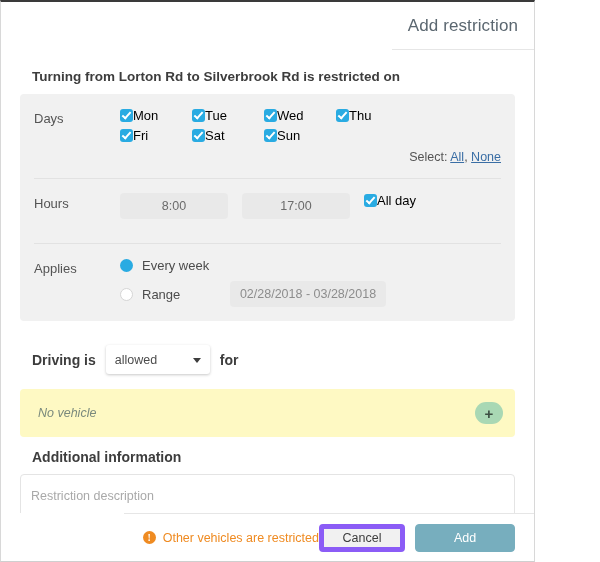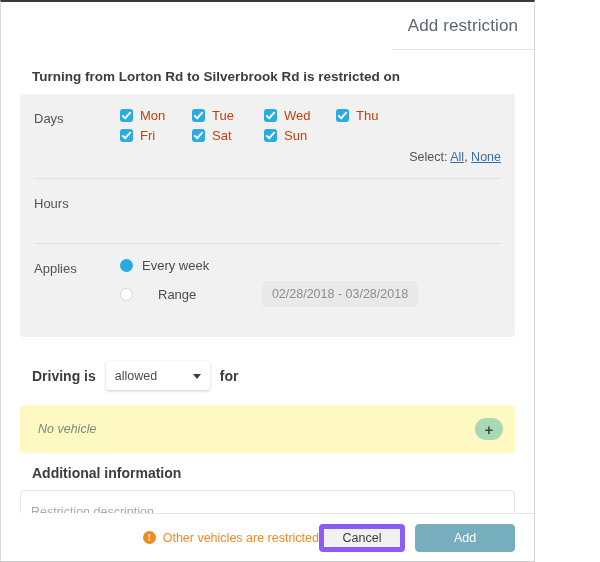--- a/index.html
+++ b/index.html
@@ -107,22 +107,22 @@
     left: 4px;
     top: 1px;
     width: 3px;
     height: 7px;
     border: solid #ffffff;
     border-width: 0 2px 2px 0;
     transform: rotate(42deg);
   }
   .cb-label {
     font-size: 13px;
-    color: #c2410c;
-    margin-left: 7px;
+    color: #000000;
+    margin-left: 0;
     white-space: nowrap;
   }
   .days-grid {
     display: flex;
     flex-wrap: wrap;
     width: 330px;
   }
   .select-links {
     margin-left: auto;
     font-size: 12.5px;
@@ -150,21 +150,21 @@
   }
   .time-input { width: 108px; margin-right: 14px; }
   .date-input { width: 156px; margin-left: 14px; color: #8d8d8d; }
   
   .radio-line {
     display: flex;
     align-items: center;
     width: 100%;
     margin-bottom: 8px;
   }
-  .radio-line:last-child { margin-bottom: 16px; gap: 16px; }
+  .radio-line:last-child { margin-bottom: 0; }
   .radio {
     width: 13px;
     height: 13px;
     border-radius: 50%;
     flex: 0 0 13px;
     box-sizing: border-box;
   }
   .radio.on { background: #29abe2; }
   .radio.off { background: #ffffff; border: 1px solid #d5d5d5; }
   .radio-label {
@@ -378,20 +378,28 @@
           <div class="select-links">
             <span>Select:</span>
             <a>All</a><span>,</span>
             <a>None</a>
           </div>
         </div>
       </div>
 
       <div class="form-row">
         <div class="row-label">Hours</div>
+        <div class="row-content">
+          <div class="disabled-input time-input">8:00</div>
+          <div class="disabled-input time-input">17:00</div>
+          <label class="cb-wrap">
+            <span class="cbox"></span>
+            <span class="cb-label">All day</span>
+          </label>
+        </div>
       </div>
 
       <div class="form-row">
         <div class="row-label">Applies</div>
         <div class="row-content">
           <div class="radio-line">
             <span class="radio on"></span>
             <span class="radio-label">Every week</span>
           </div>
           <div class="radio-line">

